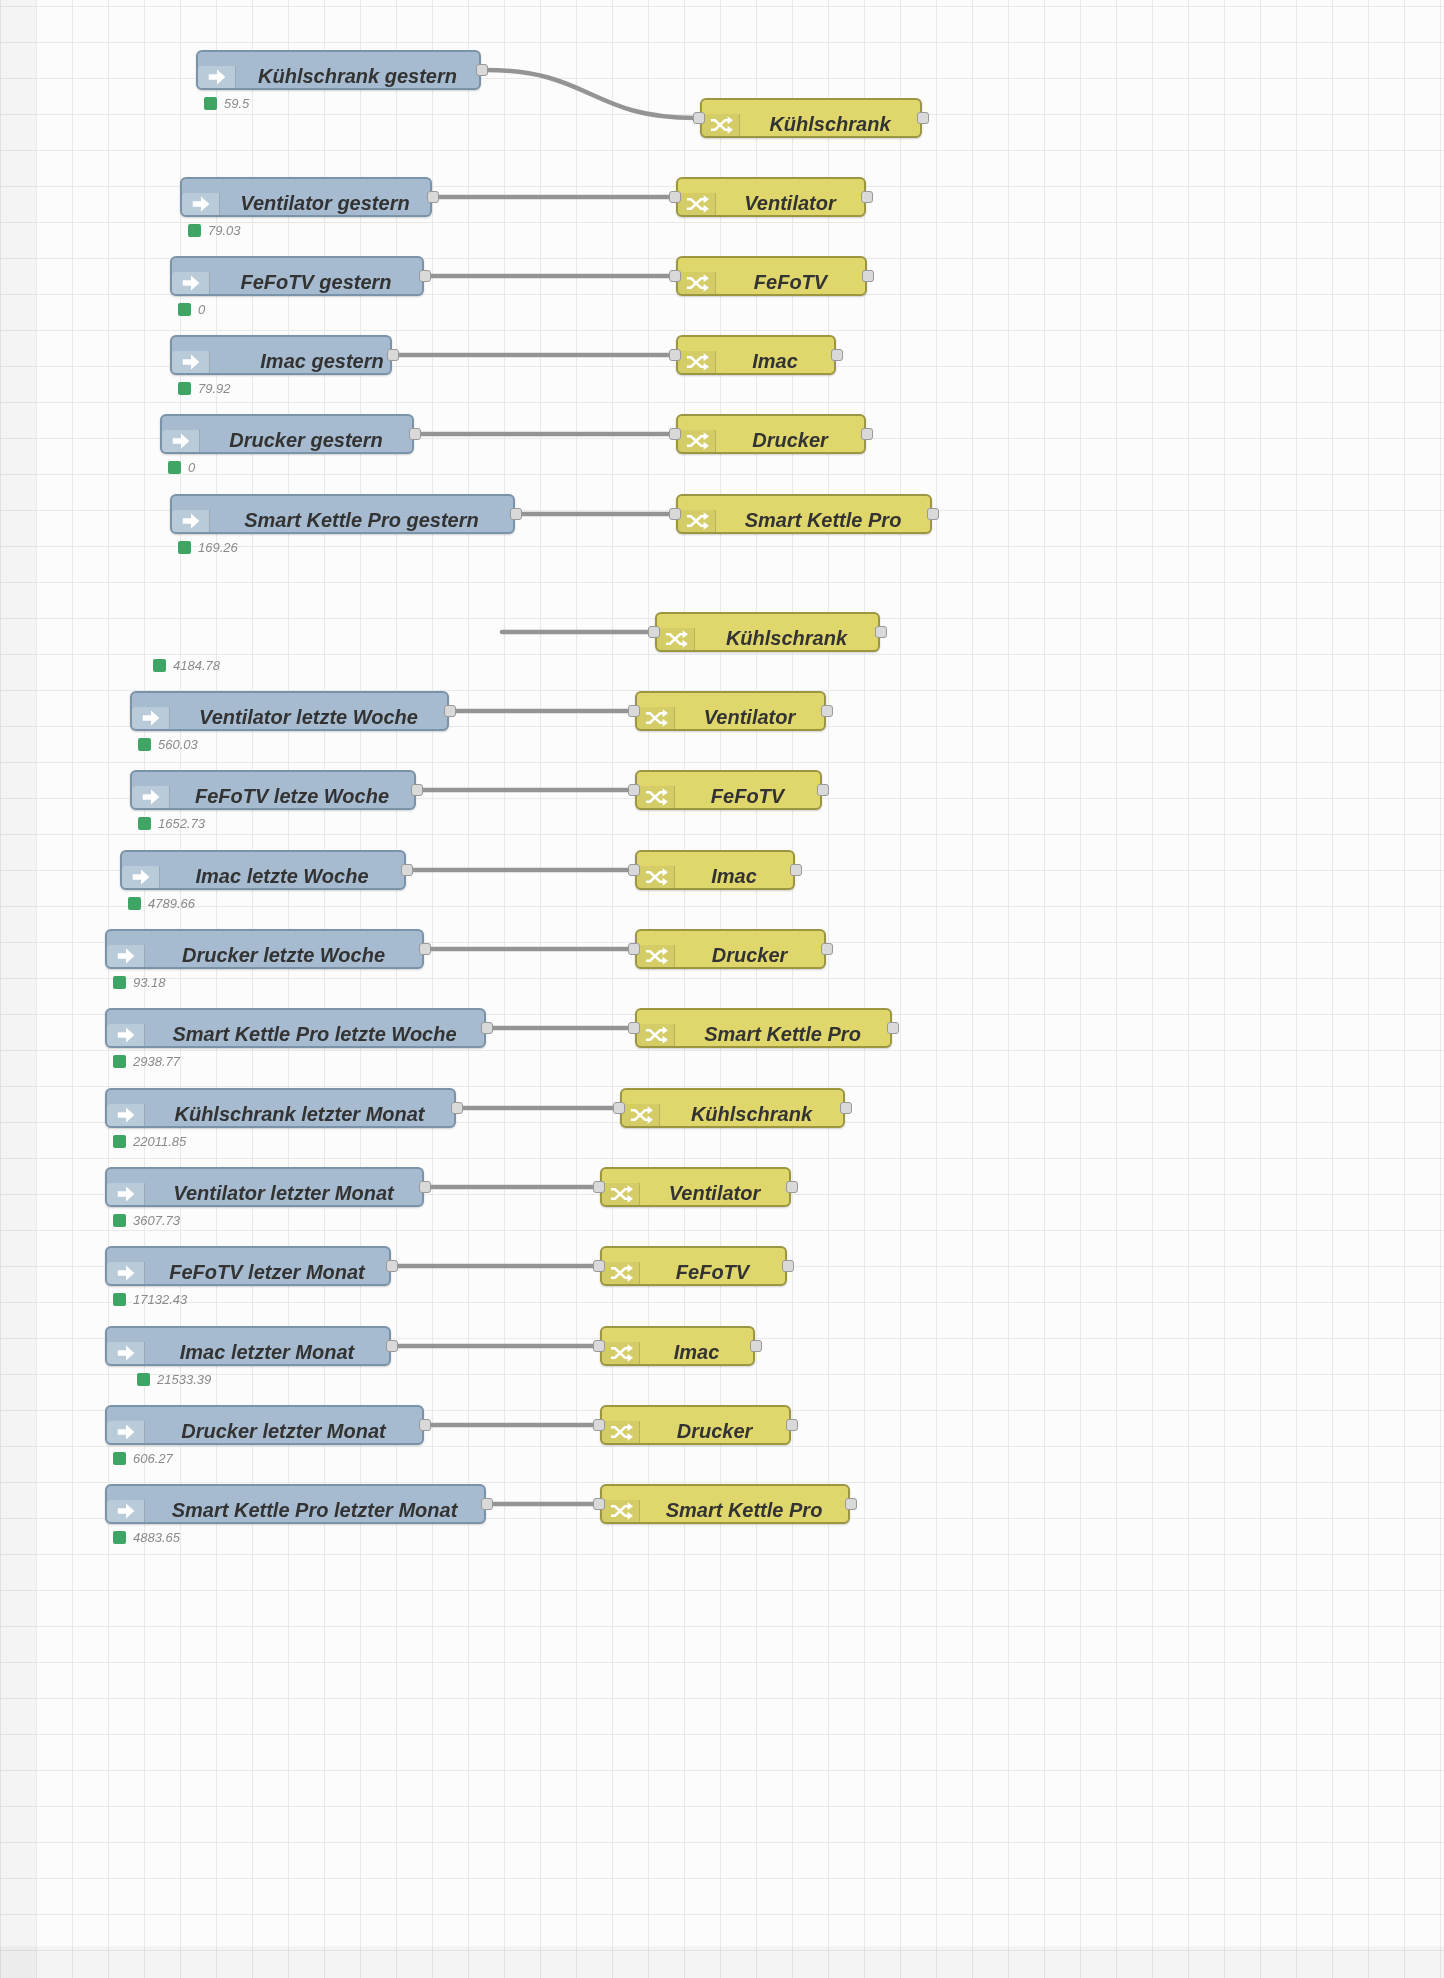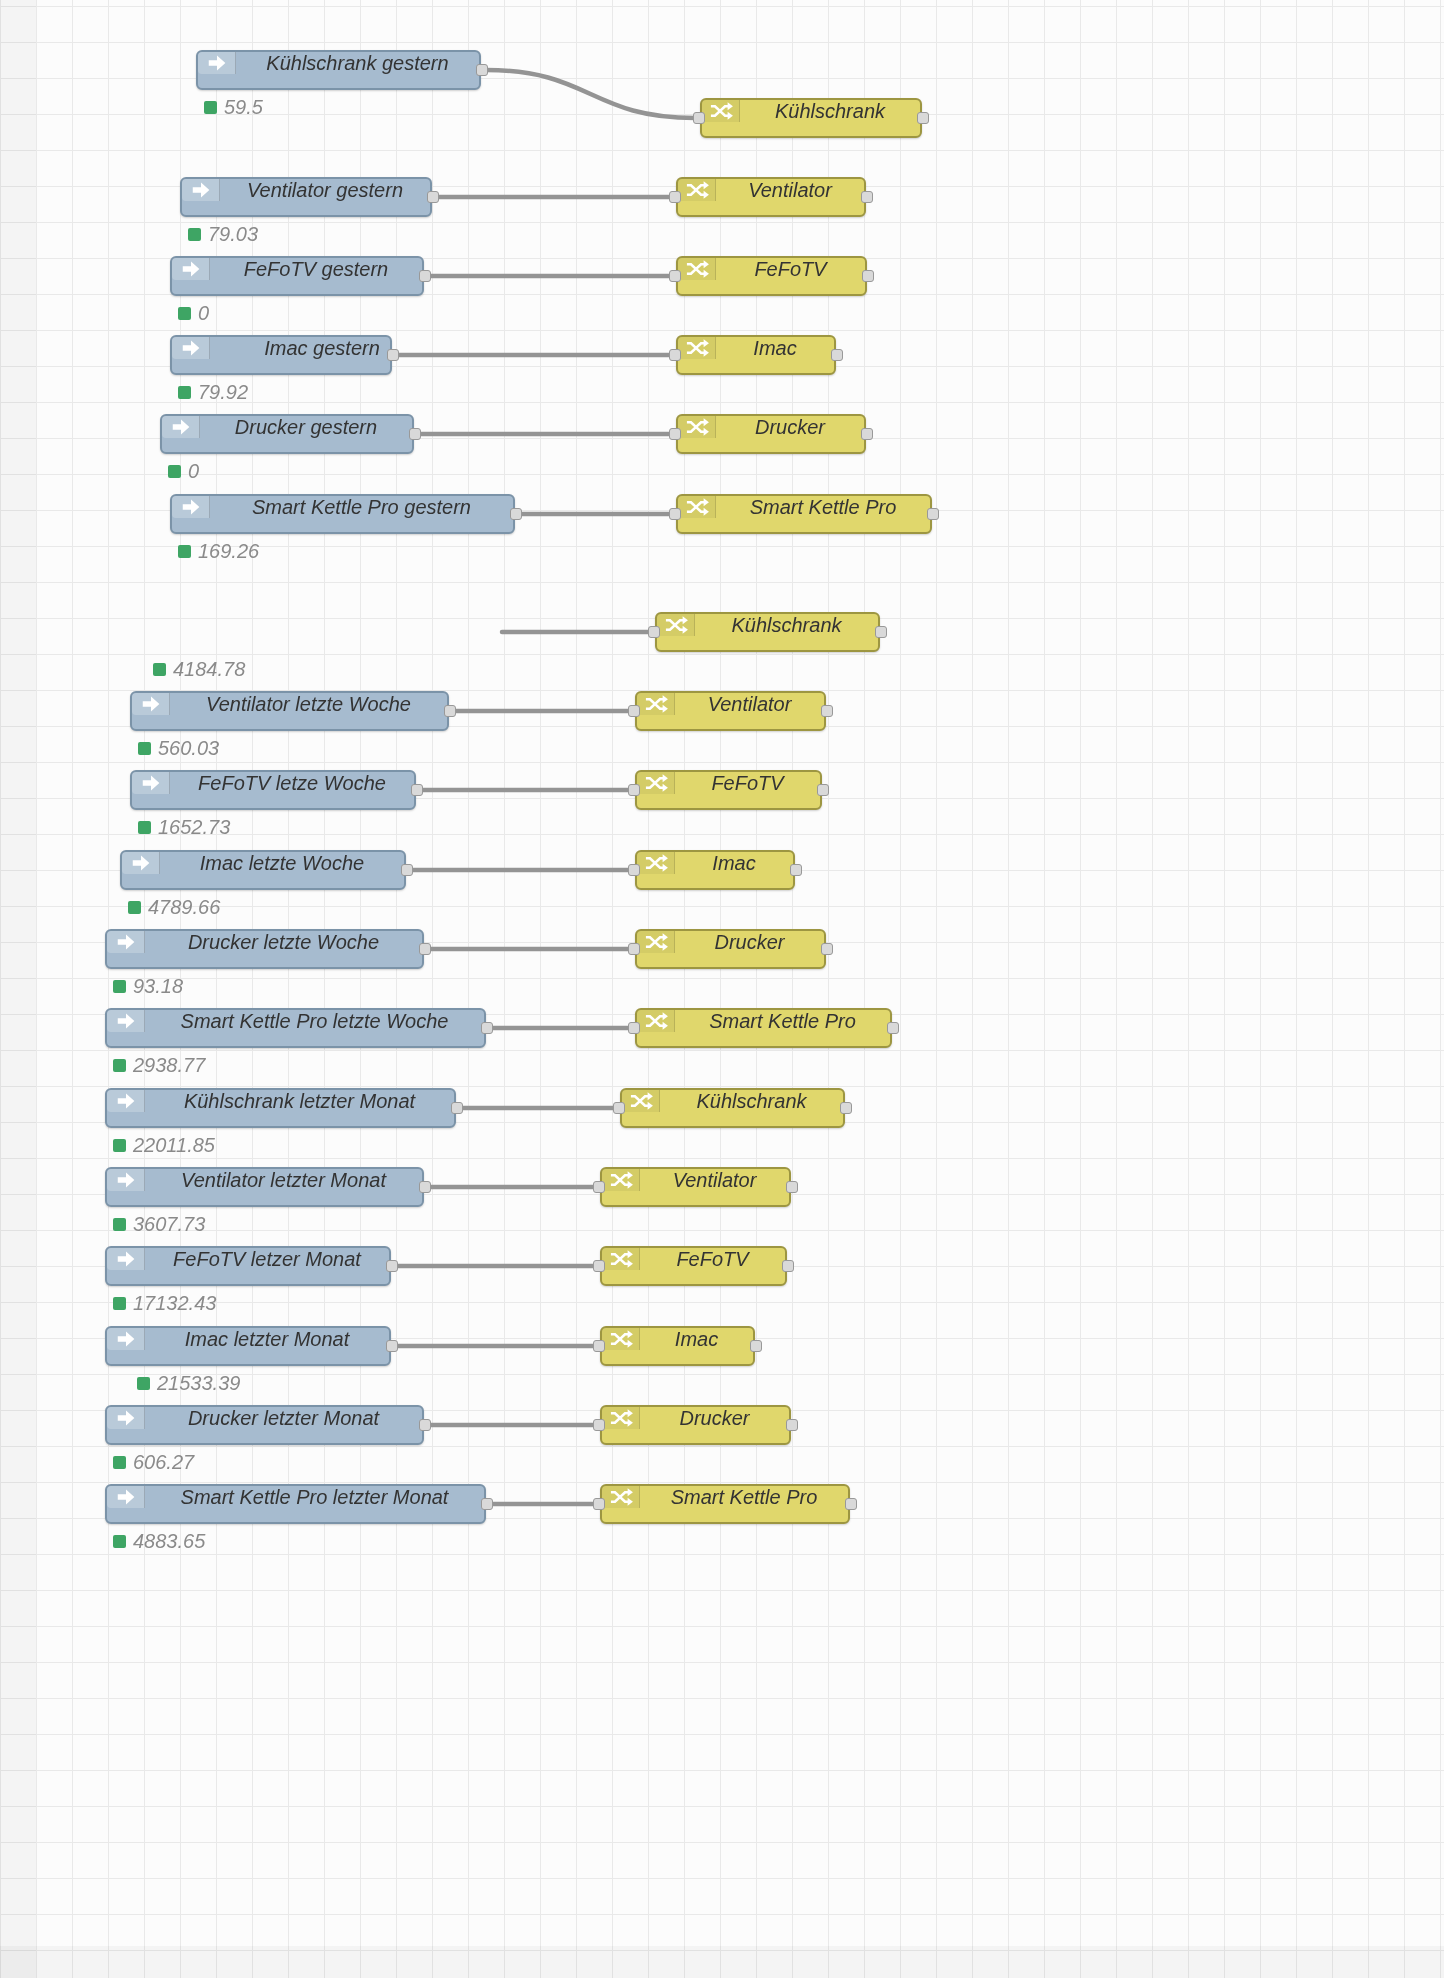--- a/index.html
+++ b/index.html
@@ -28,23 +28,24 @@
     background: rgba(0,0,0,0.03); pointer-events: none;
   }
 
   #wires { position: absolute; left: 0; top: 0; width: 1444px; height: 1978px; }
   .wire { stroke: var(--wire, #949494); stroke-width: 4.5; fill: none; stroke-linecap: round; }
 
   .node {
     position: absolute;
     height: 40px;
     display: flex;
-    align-items: flex-start;
+    align-items: flex-end;
     border-radius: 6px;
     box-shadow: 0 1px 2px rgba(0,0,0,0.18);
+    font-weight: bold;
   }
   .node.inject { background: var(--inject-fill, #a6bbcf); border: 2px solid var(--inject-border, #7b93a8); }
   .node.change { background: var(--change-fill, #e0d76c); border: 2px solid var(--change-border, #9d9641); }
 
   .icon-area {
     flex: 0 0 38px;
     display: flex; align-items: center; justify-content: center;
     border-top-left-radius: 4px; border-bottom-left-radius: 4px;
   }
   .inject .icon-area { background: rgba(255,255,255,0.22); border-right: 1px solid rgba(0,0,0,0.16); }
@@ -70,21 +71,21 @@
     border-radius: 3px;
     top: 50%; transform: translateY(-50%);
   }
   .port.out { right: -9px; }
   .port.in  { left: -9px; }
 
   .status {
     position: absolute;
     display: flex; align-items: center; gap: 7px;
     font-style: italic;
-    font-size: 20px;
+    font-size: 13px;
     color: var(--status-text, #8a8a8a);
     white-space: nowrap;
   }
   .status-dot {
     width: 13px; height: 13px; border-radius: 2px;
     background: var(--status-green, #3ea564);
     flex: 0 0 13px;
   }
 </style>
 </head>

